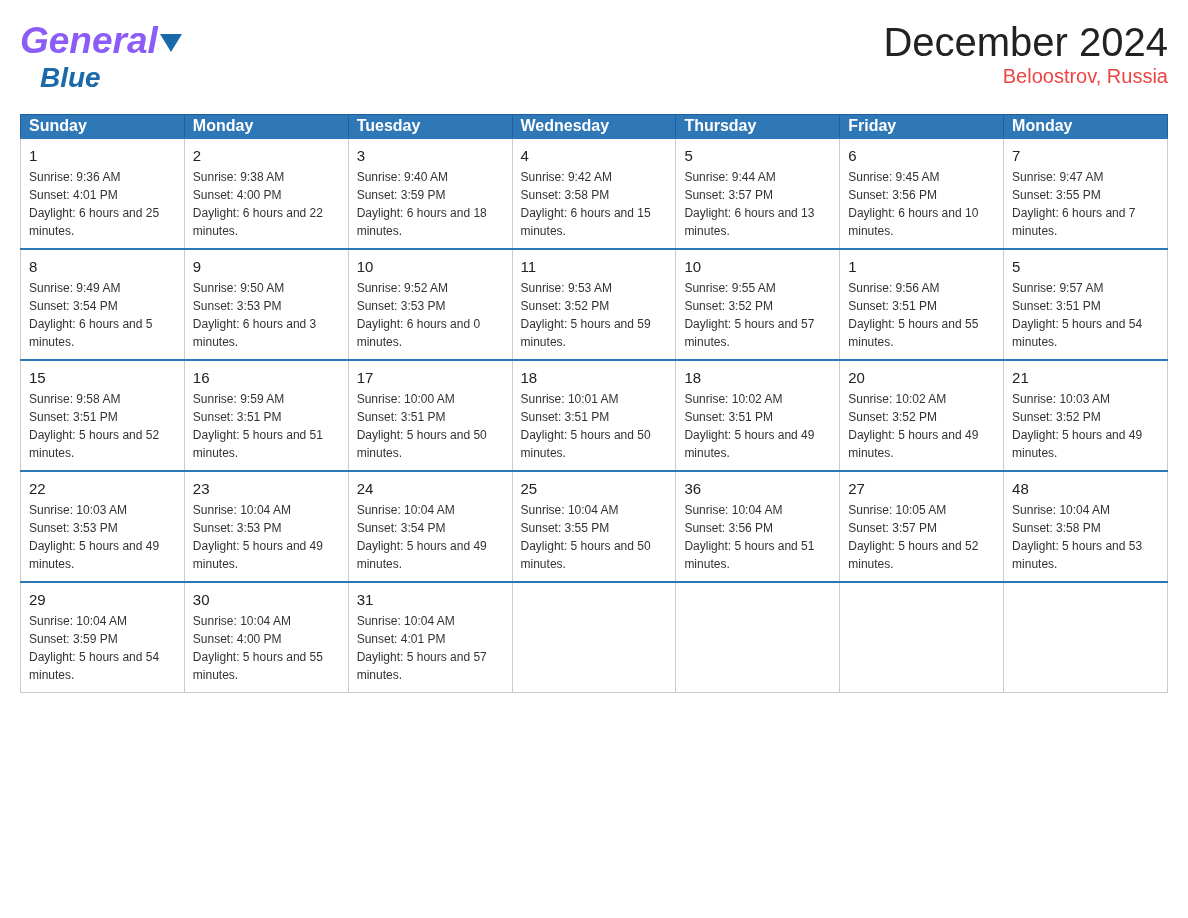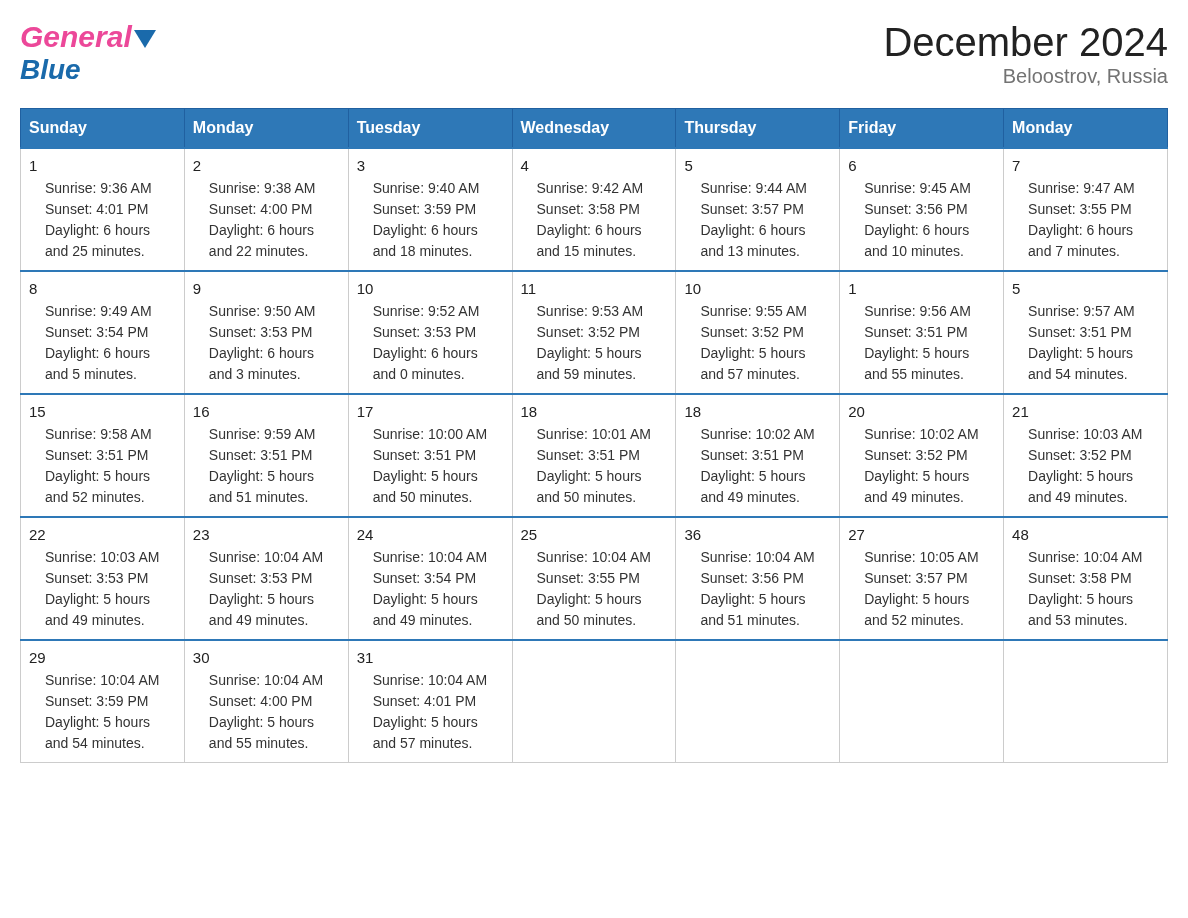--- a/index.html
+++ b/index.html
@@ -19,21 +19,21 @@
     .title-section {
       text-align: right;
     }
     .calendar {
       width: 100%;
       border-collapse: collapse;
     }
     .calendar th {
       background-color: #2e78b7;
       color: white;
-      padding: 10px 8px;
+      padding: 2px 8px;
       font-size: 16px;
       font-weight: bold;
       text-align: left;
       border: 1px solid #2060a0;
     }
     .calendar td {
       vertical-align: top;
       padding: 8px;
       border: 1px solid #ccc;
       width: 14.28%;
@@ -44,55 +44,54 @@
     .calendar tr td {
       border-top: 2px solid #2e78b7;
     }
     .day-num {
       font-size: 15px;
       font-weight: normal;
       margin-bottom: 4px;
       color: #222;
     }
     .day-info {
-      font-size: 14px;
+      font-size: 12px;
       line-height: 1.5;
       color: #333;
-      margin-left: 16px;
     }
     .empty-cell {
       background: #fff;
     }
     
     .logo-wrapper {
       display: flex;
       align-items: flex-start;
       gap: 2px;
     }
   </style>
 </head>
 <body>
 
 <div class="header">
   <div class="logo-wrapper">
     <div>
       <div style="display:flex;align-items:center;">
-        <span style="font-size:30px;font-weight:bold;color:#ec4899;font-style:italic;">General</span>
+        <span style="font-size:37px;font-weight:bold;color:#8b5cf6;font-style:italic;">General</span>
         <svg width="22" height="18" viewBox="0 0 22 18" style="margin-left:2px;margin-top:4px;">
           <polygon points="0,0 22,0 11,18" fill="#1a6aab"></polygon>
         </svg>
       </div>
       <div>
-        <span style="font-size:28px;font-weight:bold;color:#1a6aab;font-style:italic;">Blue</span>
+        <span style="font-size:28px;font-weight:bold;color:#1a6aab;font-style:italic;margin-left:20px;">Blue</span>
       </div>
     </div>
   </div>
   <div class="title-section">
     <div style="font-size:40px;font-weight:300;color:#222;">December 2024</div>
-    <div style="font-size:20px;color:#737373;">Beloostrov, Russia</div>
+    <div style="font-size:20px;color:#ef4444;">Beloostrov, Russia</div>
   </div>
 </div>
 
 <table class="calendar">
   <thead>
     <tr>
     <th>Sunday</th>
         <th>Monday</th>
         <th>Tuesday</th>
         <th>Wednesday</th>

